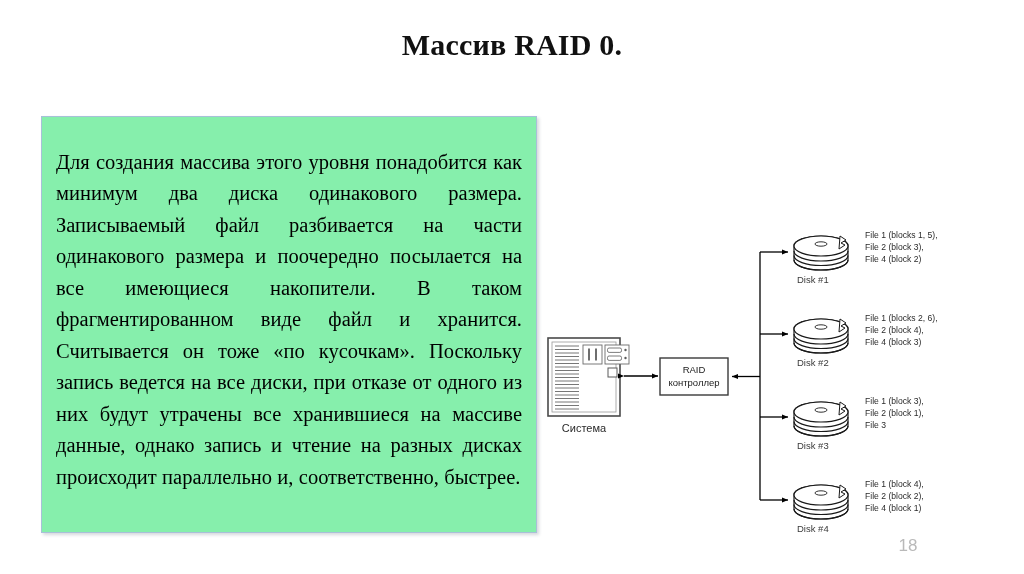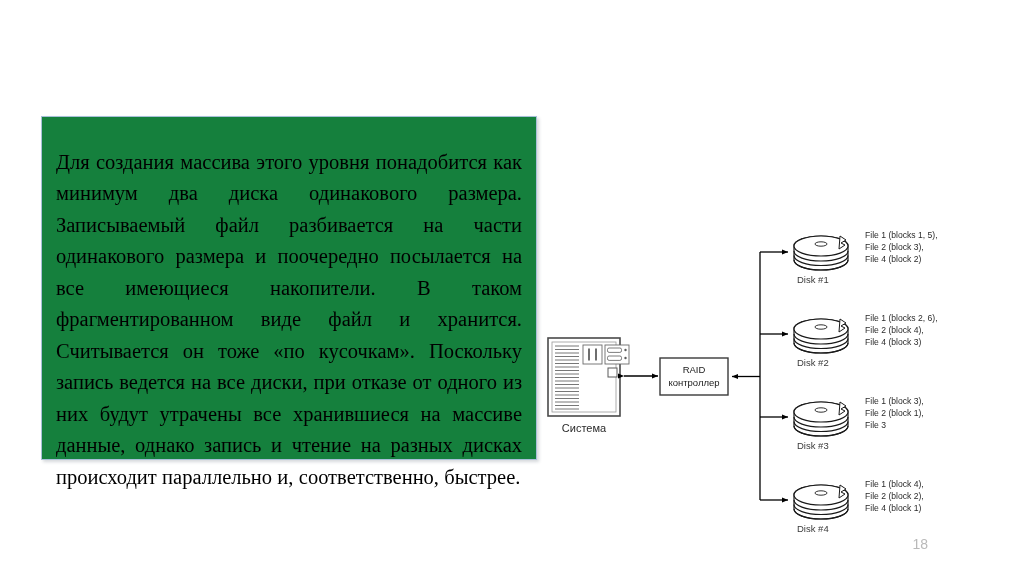--- a/index.html
+++ b/index.html
@@ -31,24 +31,24 @@
     letter-spacing: 0.2px;
   }
   #slide-title .title-line { display: block; }
 
   
   #body-textbox {
     position: absolute;
     left: 41px;
     top: 116px;
     width: 496px;
-    height: 344px;
+    height: 417px;
     box-sizing: border-box;
     border: 1px solid #a8c0d8;
-    background: #15803d;
+    background: #86efac;
     box-shadow: 2px 2px 3px rgba(120,130,140,0.30);
   }
   #body-paragraph {
     position: absolute;
     left: 14px;
     top: 9px;
     width: 466px;
     text-align: justify;
     text-align-last: left;
     font-family: "Liberation Serif", "DejaVu Serif", serif;
@@ -90,30 +90,31 @@
     fill: #2b2b2b;
     text-anchor: middle;
   }
 
   
   #page-number {
     position: absolute;
     left: 888px;
     top: 536px;
     width: 40px;
-    text-align: right;
-    font-family: "Liberation Sans", "DejaVu Sans", sans-serif;
-    font-size: 14px;
+    text-align: center;
+    font-family: "Liberation Sans", "DejaVu Sans", sans-serif;
+    font-size: 17px;
     color: #b9b9b9;
   }
 </style>
 </head>
 <body>
 
 <div id="slide-title">
+  <span class="title-line">Массив RAID 0.</span>
 </div>
 
 <div id="body-textbox">
   <p id="body-paragraph">Для создания массива этого уровня понадобится как минимум два диска одинакового размера. Записываемый файл разбивается на части одинакового размера и поочередно посылается на все имеющиеся накопители. В таком фрагментированном виде файл и хранится. Считывается он тоже «по кусочкам». Поскольку запись ведется на все диски, при отказе от одного из них будут утрачены все хранившиеся на массиве данные, однако запись и чтение на разных дисках происходит параллельно и, соответственно, быстрее.</p>
 </div>
 
 <div id="raid-diagram">
   <svg width="440" height="330" viewBox="0 0 440 330" xmlns="http://www.w3.org/2000/svg">
     <defs>
       <marker id="arrowR" markerWidth="7" markerHeight="7" refX="6.2" refY="3" orient="auto" markerUnits="userSpaceOnUse">

